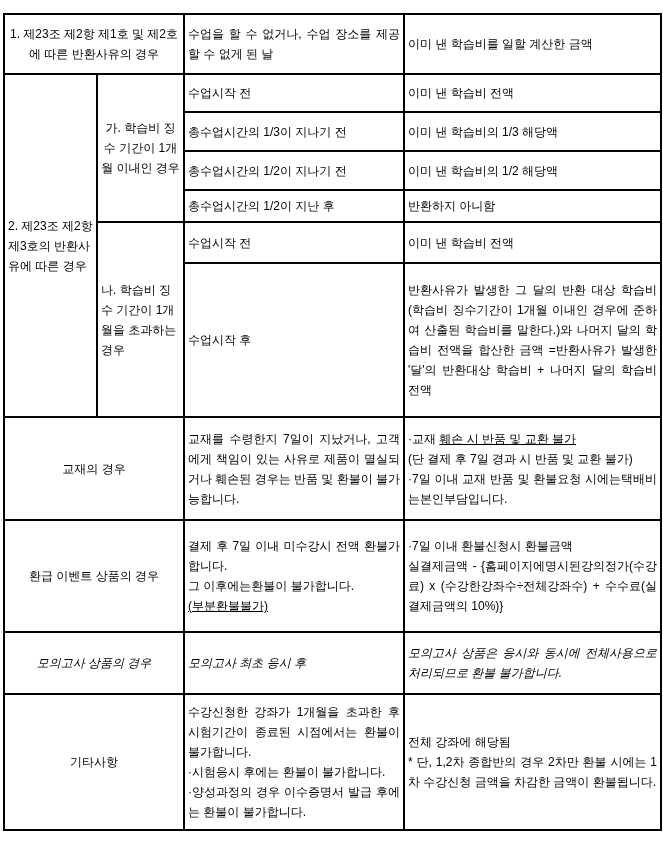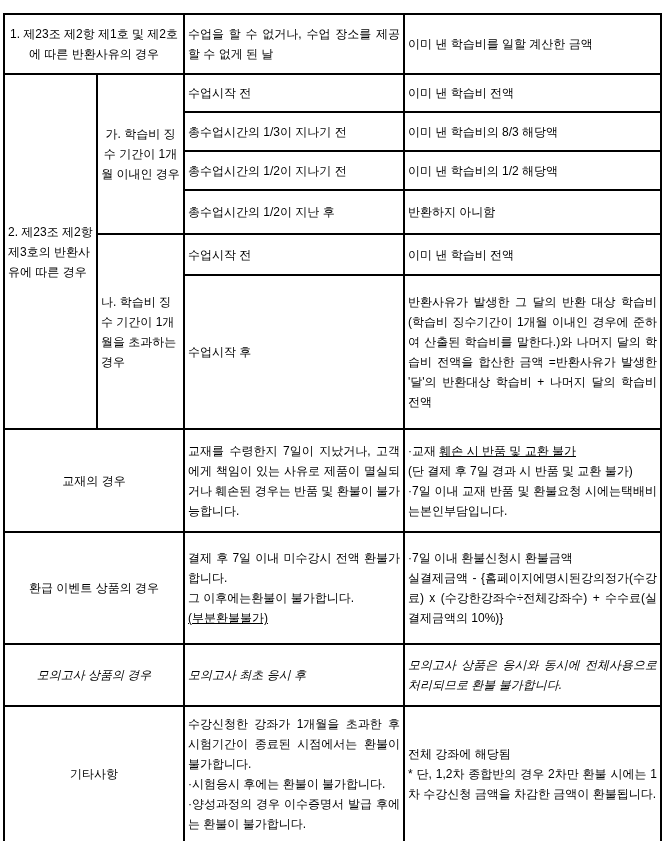--- a/index.html
+++ b/index.html
@@ -30,21 +30,21 @@
   
   col.cA { width: 93px; }
   col.cB { width: 87px; }
   col.cC { width: 220px; }
   col.cD { width: 257px; }
   
   tr.r1  { height: 60px; padding-left: 24px; }
   tr.r2  { height: 38px; }
   tr.r3  { height: 39px; margin-left: 32px; }
   tr.r4  { height: 39px; margin-top: 30px; }
-  tr.r5  { height: 44px; }
+  tr.r5  { height: 32px; }
   tr.r6  { height: 41px; }
   tr.r7  { height: 154px; }
   tr.r8  { height: 103px; }
   tr.r9  { height: 112px; }
   tr.r10 { height: 62px; font-style: italic; }
   tr.r11 { height: 136px; }
 
   td.tc { text-align: center; }
   td.just { text-align: justify; }
   td.vtop { vertical-align: top; border-radius: 14px; }
@@ -71,21 +71,21 @@
   </tr>
 
   <tr class="r2">
     <td rowspan="6">2. 제23조 제2항 제3호의 반환사유에 따른 경우</td>
     <td rowspan="4" class="tc">가. 학습비 징수 기간이 1개월 이내인 경우</td>
     <td>수업시작 전</td>
     <td>이미 낸 학습비 전액</td>
   </tr>
   <tr class="r3">
     <td>총수업시간의 1/3이 지나기 전</td>
-    <td>이미 낸 학습비의 8/3 해당액</td>
+    <td>이미 낸 학습비의 1/3 해당액</td>
   </tr>
   <tr class="r4">
     <td>총수업시간의 1/2이 지나기 전</td>
     <td>이미 낸 학습비의 1/2 해당액</td>
   </tr>
   <tr class="r5">
     <td>총수업시간의 1/2이 지난 후</td>
     <td>반환하지 아니함</td>
   </tr>
 

